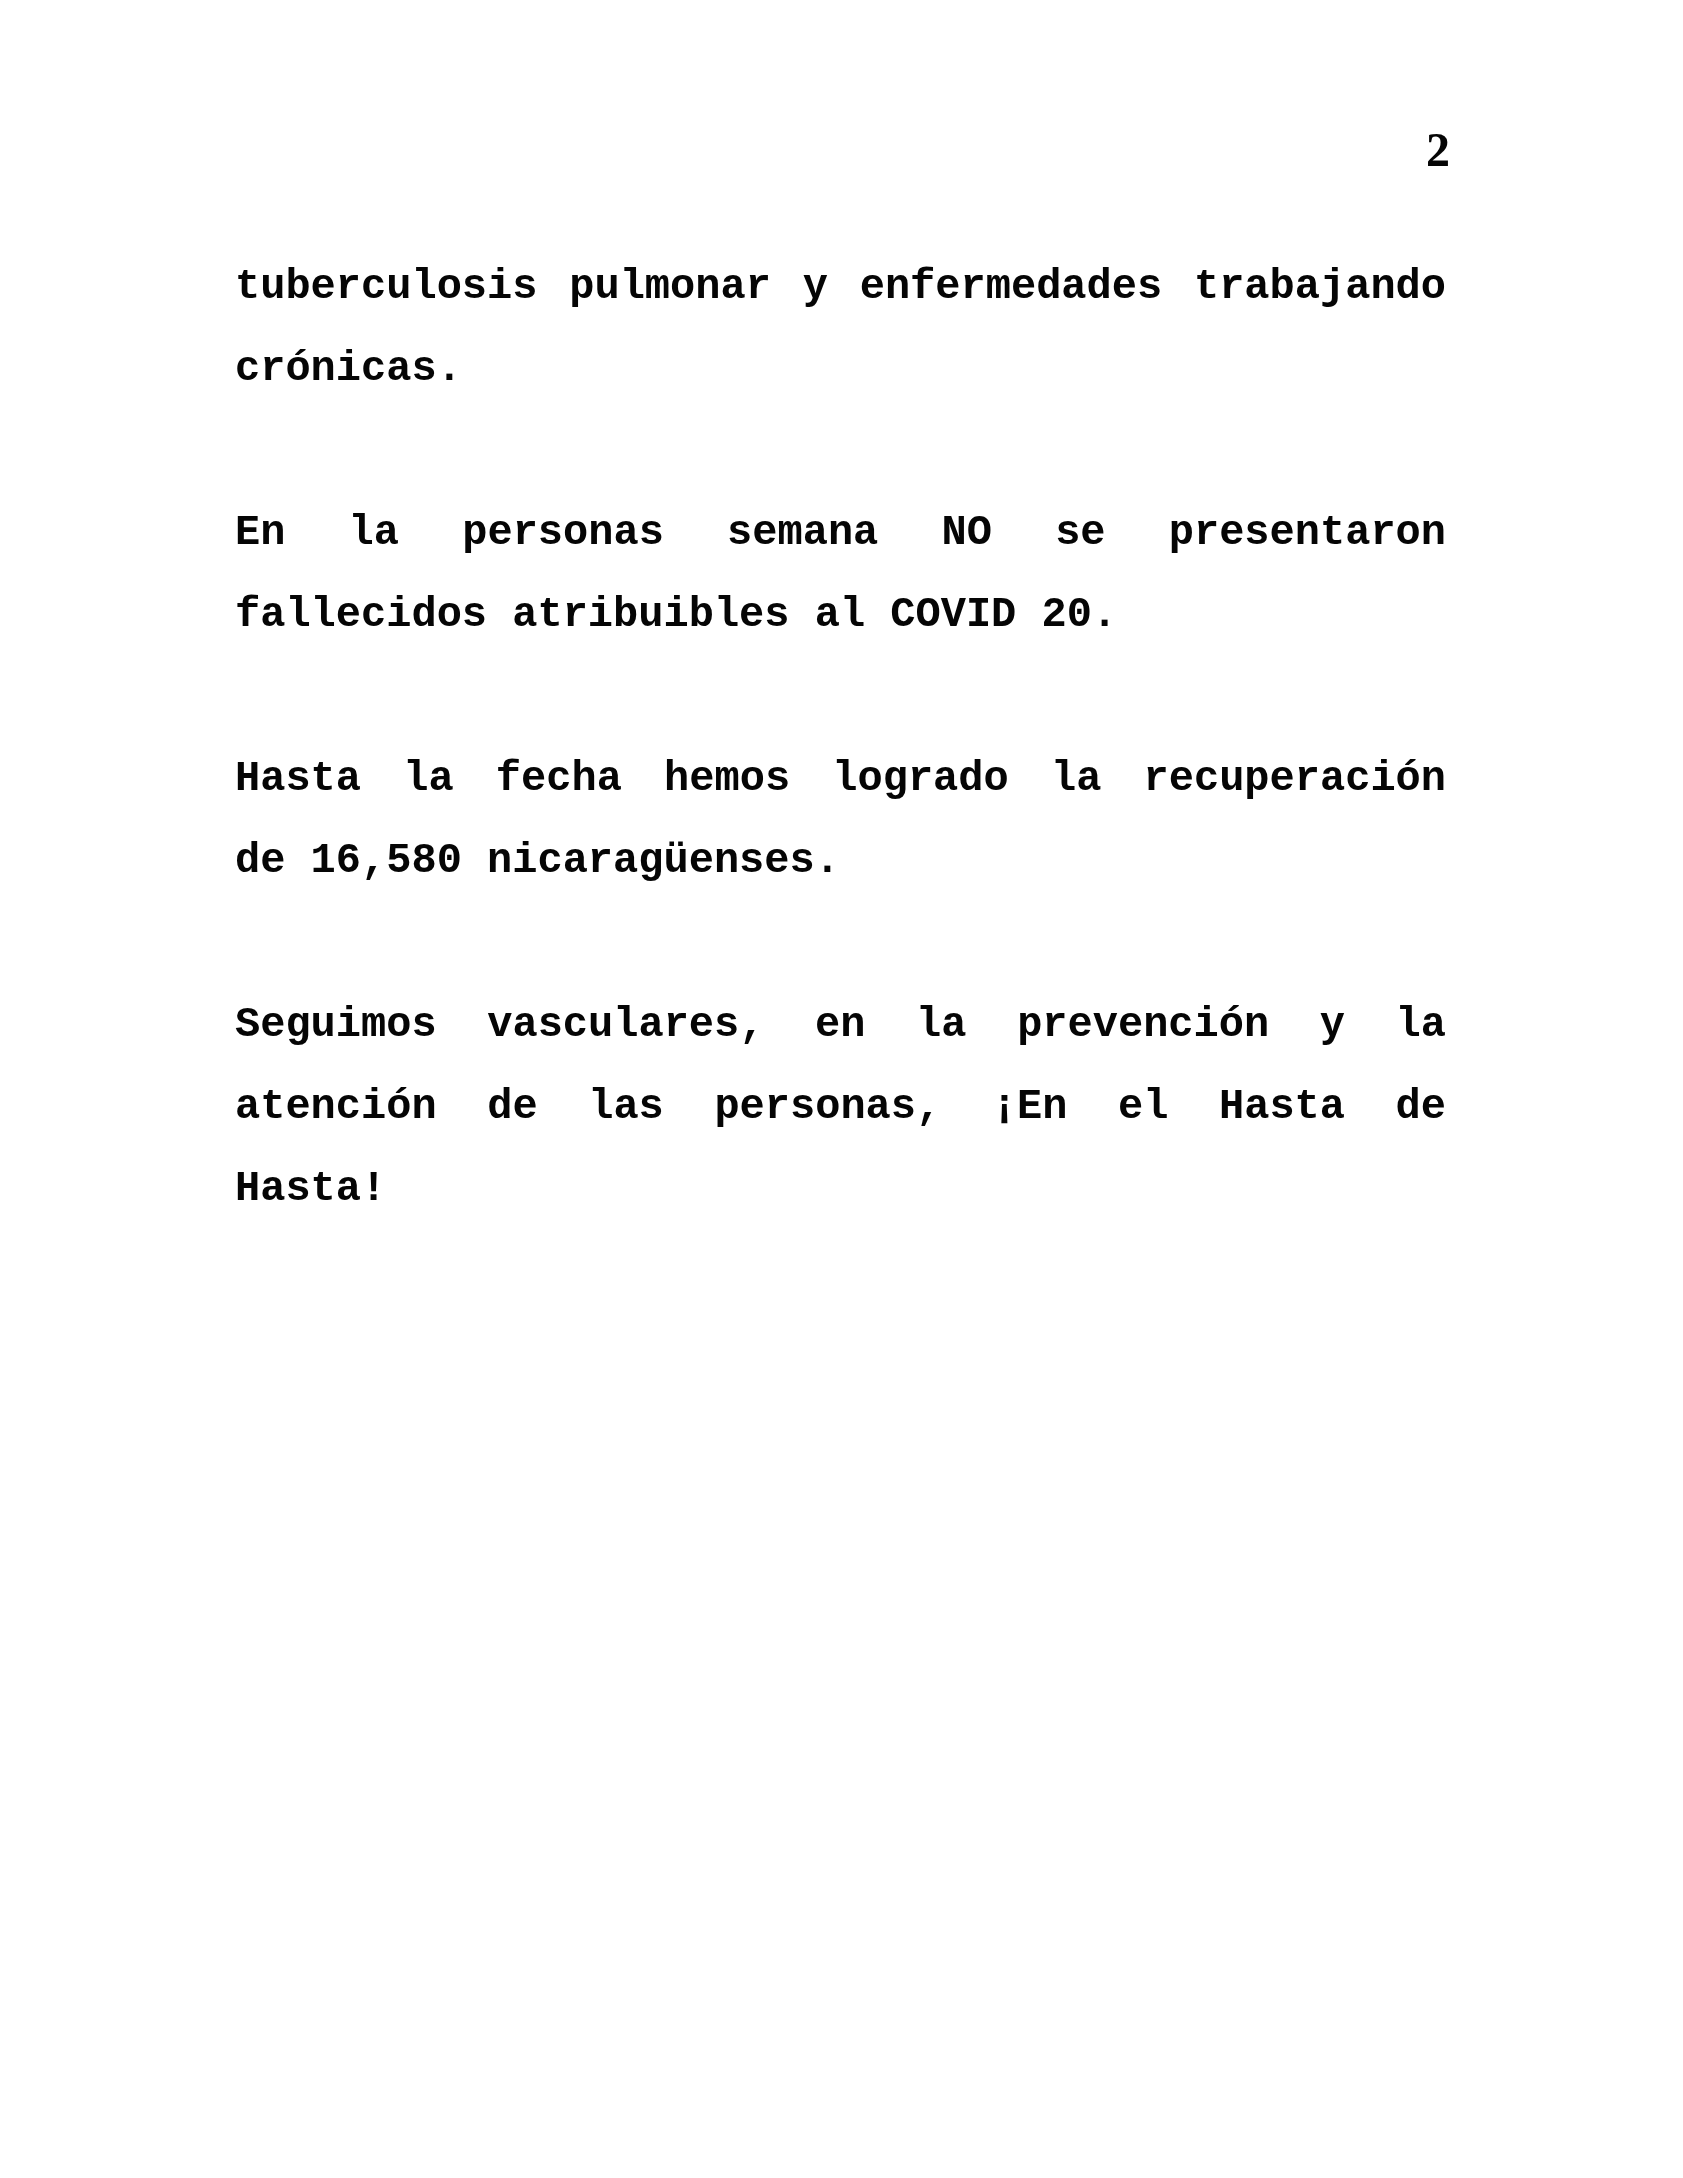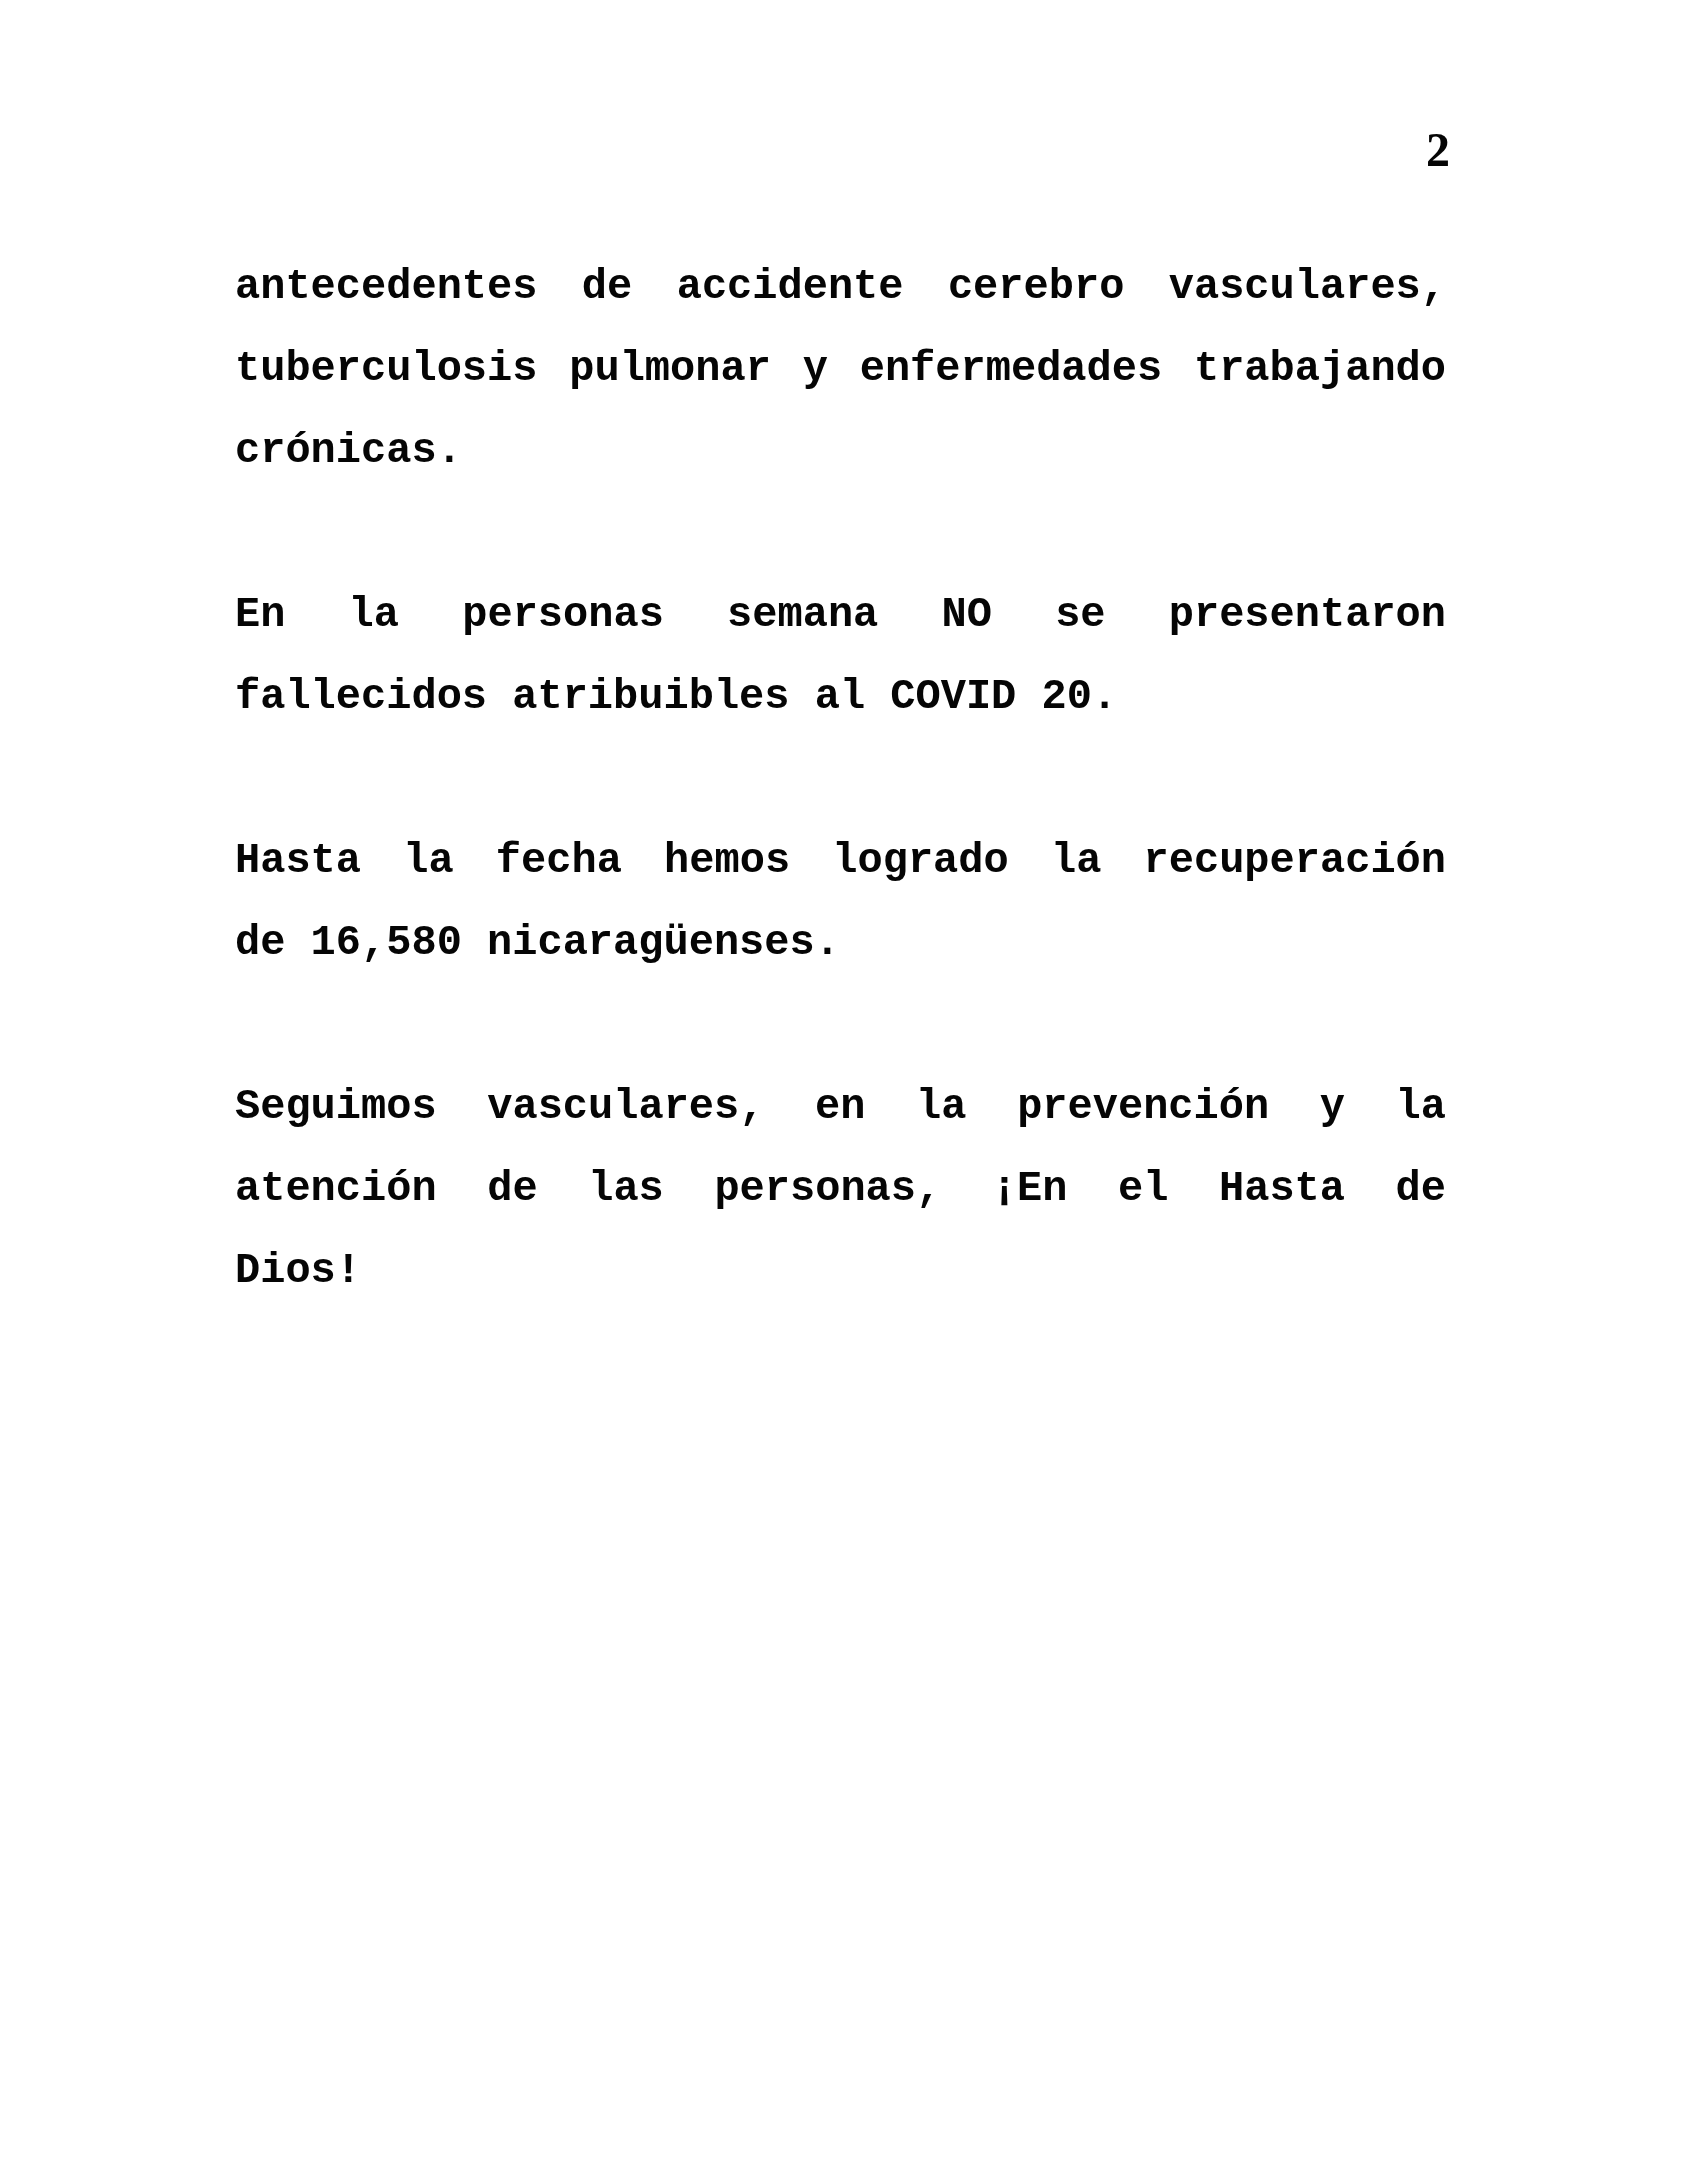--- a/index.html
+++ b/index.html
@@ -56,36 +56,35 @@
 </head>
 <body>
 
 <div class="page">
 
   <div class="page-number">2</div>
 
   <div class="doc-body">
 
     <p class="para">
-      <span class="line j">antecedentes de accidente cerebro vasculares,</span>
       <span class="line j">tuberculosis pulmonar y enfermedades trabajando</span>
       <span class="line l">crónicas.</span>
     </p>
 
     <p class="para">
       <span class="line j">En la personas semana NO se presentaron</span>
       <span class="line l">fallecidos atribuibles al COVID 20.</span>
     </p>
 
     <p class="para">
       <span class="line j">Hasta la fecha hemos logrado la recuperación</span>
       <span class="line l">de 16,580 nicaragüenses.</span>
     </p>
 
     <p class="para">
       <span class="line j">Seguimos vasculares, en la prevención y la</span>
       <span class="line j">atención de las personas, ¡En el Hasta de</span>
-      <span class="line l">Dios!</span>
+      <span class="line l">Hasta!</span>
     </p>
 
   </div>
 </div>
 
 
 </body></html>

